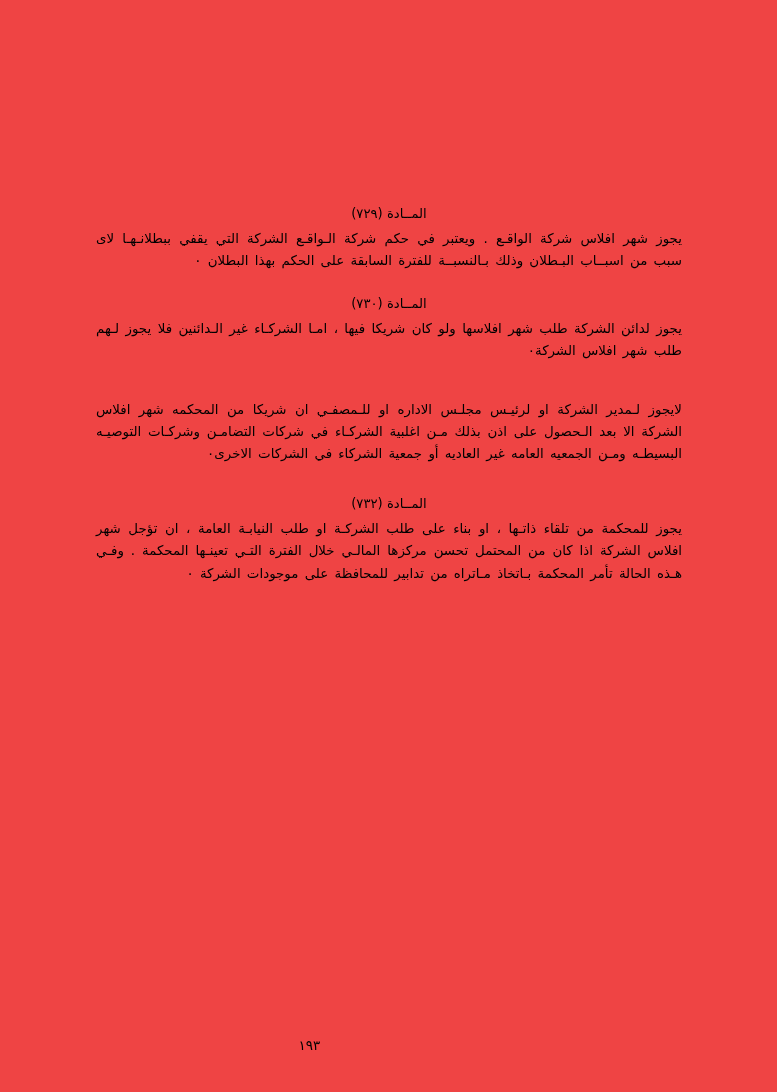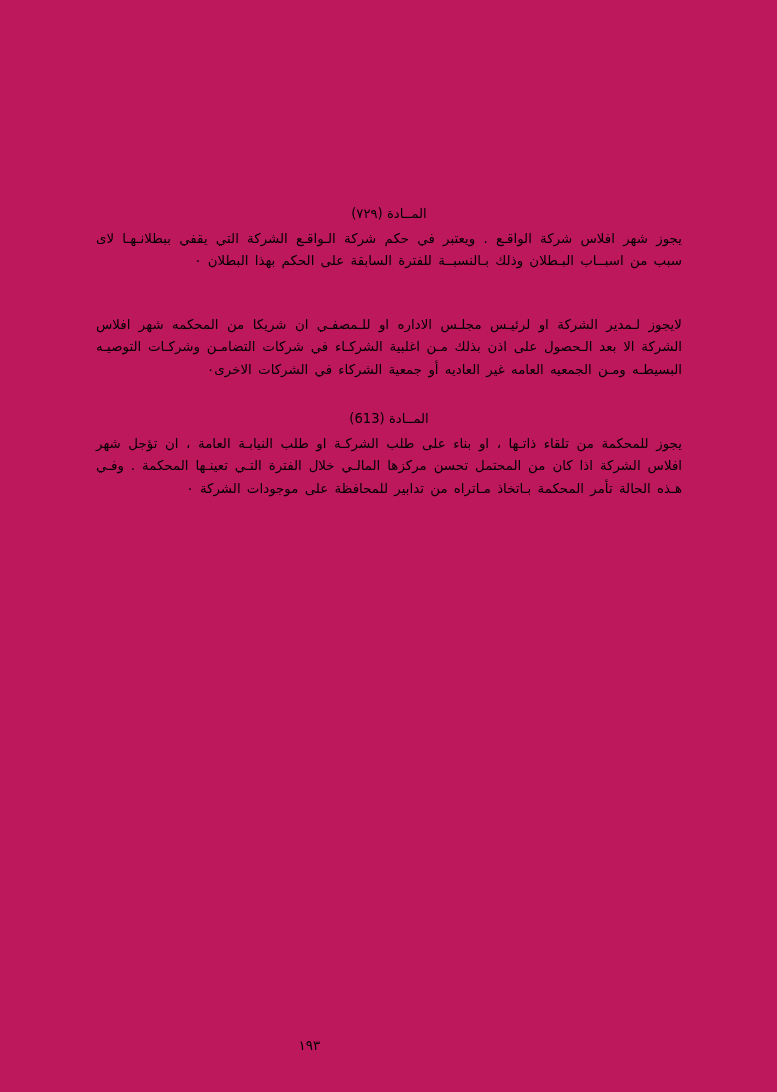--- a/index.html
+++ b/index.html
@@ -14,21 +14,21 @@
     font-family: "DejaVu Sans", sans-serif;
     color: #000000;
     overflow: hidden;
   }
   .page {
     position: absolute;
     top: 0;
     left: 0;
     width: 777px;
     height: 1092px;
-    background: #be185d;
+    background: #ef4444;
   }
   .content {
     position: absolute;
     top: 206px;
     left: 96px;
     width: 586px;
   }
   .article {
     margin-bottom: 18px;
   }
@@ -73,31 +73,35 @@
 
   <div class="content">
 
     <div class="article">
       <div class="article-heading">المــادة (٧٢٩)</div>
       <p class="para last-line-right">يجوز شهر افلاس شركة الواقـع . ويعتبر في حكم شركة الـواقـع الشركة التي يقفي ببطلانـهـا لاى سبب من اسبــاب البـطلان وذلك بـالنسبــة للفترة السابقة على الحكم بهذا البطلان ٠</p>
     </div>
 
     <div class="gap-sm"></div>
 
+    <div class="article">
+      <div class="article-heading">المــادة (٧٣٠)</div>
+      <p class="para last-line-right">يجوز لدائن الشركة طلب شهر افلاسها ولو كان شريكا فيها ، امـا الشركـاء غير الـدائنين فلا يجوز لـهم طلب شهر افلاس الشركة٠</p>
+    </div>
 
     <div class="gap-md"></div>
 
     <div class="article">
       <p class="para last-line-right">لايجوز لـمدير الشركة او لرئيـس مجلـس الاداره او للـمصفـي ان شريكا من المحكمه شهر افلاس الشركة الا بعد الـحصول على اذن بذلك مـن اغلبية الشركـاء في شركات التضامـن وشركـات التوصيـه البسيطـه ومـن الجمعيه العامه غير العاديه أو جمعية الشركاء في الشركات الاخرى٠</p>
     </div>
 
     <div class="gap-md"></div>
 
     <div class="article">
-      <div class="article-heading">المــادة (613)</div>
+      <div class="article-heading">المــادة (٧٣٢)</div>
       <p class="para last-line-right">يجوز للمحكمة من تلقاء ذاتـها ، او بناء على طلب الشركـة او طلب النيابـة العامة ، ان تؤجل شهر افلاس الشركة اذا كان من المحتمل تحسن مركزها المالـي خلال الفترة التـي تعينـها المحكمة . وفـي هـذه الحالة تأمر المحكمة بـاتخاذ مـاتراه من تدابير للمحافظة على موجودات الشركة ٠</p>
     </div>
 
     <div class="gap-lg"></div>
 
 
   </div>
 
   <div class="page-number">١٩٣</div>
 

